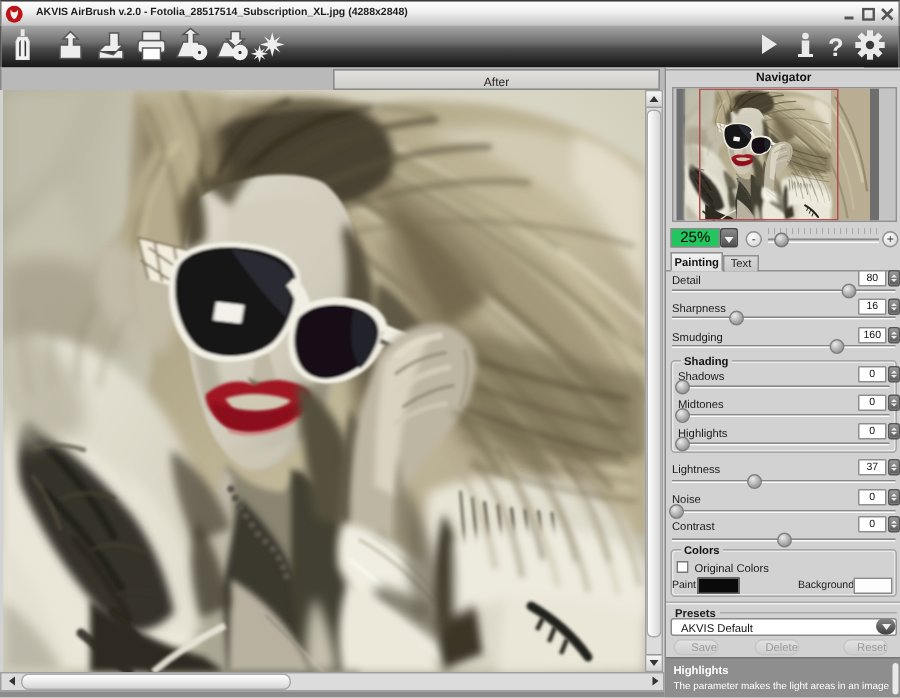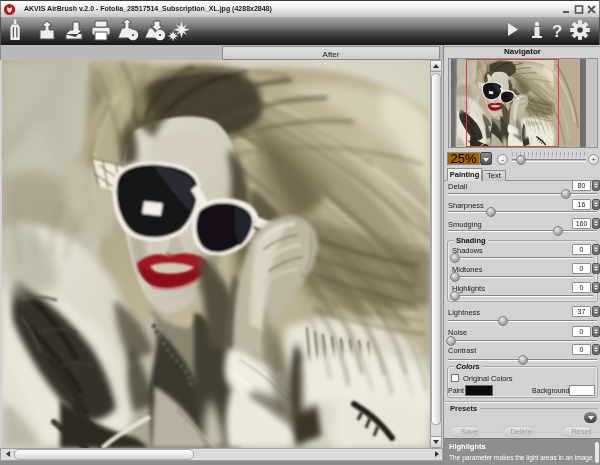--- a/index.html
+++ b/index.html
@@ -40,21 +40,21 @@
 #hsb-th { position:absolute; left:13px; top:0px; width:180px; height:11px; background:linear-gradient(#ffffff,#e9e9e9 55%,#d5d5d5); border:1px solid #aaa; border-radius:5px; }
 #hsb-r { position:absolute; left:430px; top:0px; width:11px; height:11px; color:#222; font-size:6px; text-align:center; line-height:11px; }
 #bottomstrip { left:0; top:461px; width:600px; height:4px; background:#8c8c8c; }
 
 
 #rpanel { left:443px; top:45px; width:133px; height:420px; background:#d2d2d2; border-left:1px solid #8a8a8a; }
 #nav-title { left:0; top:1px; width:157px; height:12px; text-align:center; font-size:8px; font-weight:bold; color:#111; border-top:1px solid #999; }
 #nav-box { left:4px; top:13px; width:150px; height:90px; background:#c2c2c2; border:1px solid #909090; }
 
 
-#zoominput { left:3px; top:107px; width:33px; height:13px; background:#a16207; border:1px solid #8a8a8a; font-size:13px; text-align:center; line-height:12px; }
+#zoominput { left:3px; top:107px; width:33px; height:13px; background:#22c55e; border:1px solid #8a8a8a; font-size:10px; text-align:center; line-height:12px; }
 #zoomdrop { left:36px; top:107px; width:12px; height:13px; background:linear-gradient(#8a8a8a,#4f4f4f); border:1px solid #444; border-radius:2px; color:#eee; font-size:6px; text-align:center; line-height:12px;}
 .zbtn { position:absolute; top:109px; width:11px; height:11px; border:1px solid #909090; border-radius:50%; background:radial-gradient(circle at 35% 30%,#fdfdfd,#cfcfcf); font-size:8px; text-align:center; line-height:9px; color:#333; }
 #zminus { left:53px; }
 #zplus  { left:144px; }
 #zticks { left:68px; top:107px; width:76px; height:4px;
   background:repeating-linear-gradient(90deg,#a8a8a8 0,#a8a8a8 1px,transparent 1px,transparent 4px); }
 #ztrack { left:68px; top:114px; width:74px; height:3px; background:#bbb; border-top:1px solid #8a8a8a; border-bottom:1px solid #fdfdfd;}
 #zthumb { left:72px; top:110px; width:10px; height:10px; border-radius:50%;
   background:radial-gradient(circle at 35% 30%,#e8e8e8,#9a9a9a 70%,#777); border:1px solid #777;}
 #ptab-line { left:0px; top:135px; width:157px; height:1px; background:#909090; }
@@ -571,31 +571,32 @@
     <div class="ptrack" style="top:295px;"></div>
     <div class="pthumb" style="left:2px; top:291px;"></div>
 
     <div class="plabel" style="left:4px; top:301px;">Contrast</div>
     <div class="pval" style="left:128px; top:299px;">0</div>
     <div class="pspin" style="left:148px; top:299px;"></div>
     <div class="ptrack" style="top:314px;"></div>
     <div class="pthumb" style="left:74px; top:310px;"></div>
 
     <div class="group" style="left:3px; top:321px; width:151px; height:32px;"></div>
-    <div class="gtitle" style="left:10px; top:317px;font-style:italic;">Colors</div>
+    <div class="gtitle" style="left:10px; top:317px;">Colors</div>
     <div id="cchk" style="left:7px; top:329px;"></div>
     <div class="plabel" style="left:19px; top:329px;">Original Colors</div>
     <div class="plabel" style="left:4px; top:342px; font-size:7px;">Paint</div>
     <div id="paintsw" style="left:21px; top:340px; width:28px; height:11px;"></div>
     <div class="plabel" style="left:88px; top:342px; font-size:7px;">Background</div>
     <div id="bgsw" style="left:125px; top:340px; width:26px; height:11px;"></div>
 
     <div class="abs" style="left:0px;top:356px;width:157px;height:2px;border-top:1px solid #aaa;border-bottom:1px solid #eee;"></div>
     <div class="plabel" style="left:6px; top:359px; font-weight:bold;">Presets</div>
     <div class="abs" style="left:36px;top:363px;width:118px;height:1px;background:#aaa;"></div>
+    <div id="presetdd" style="left:3px; top:367px; width:151px; height:12px; line-height:11px; padding-left:6px;">AKVIS Default</div>
     <div id="presetbtn" style="left:140px; top:367px;"><i class="tri-dw" style="margin-top:4px"></i></div>
     <div class="disbtn" style="left:5px; top:381px;">Save</div>
     <div class="disbtn" style="left:59px; top:381px;">Delete</div>
     <div class="disbtn" style="left:118px; top:381px;">Reset</div>
 
     <div id="hints" class="abs">
       <b>Highlights</b>
       <span>The parameter makes the light areas in an image</span>
       <div id="hintsb"></div>
     </div>

